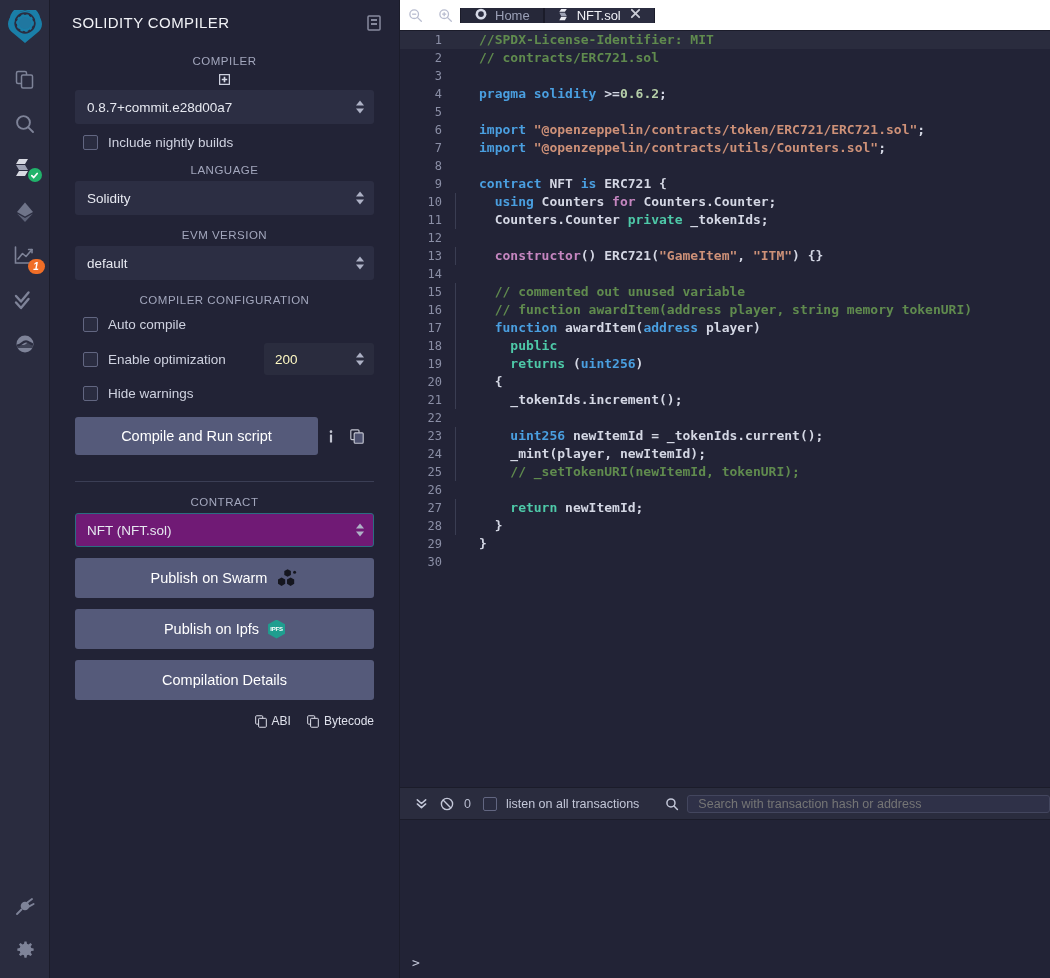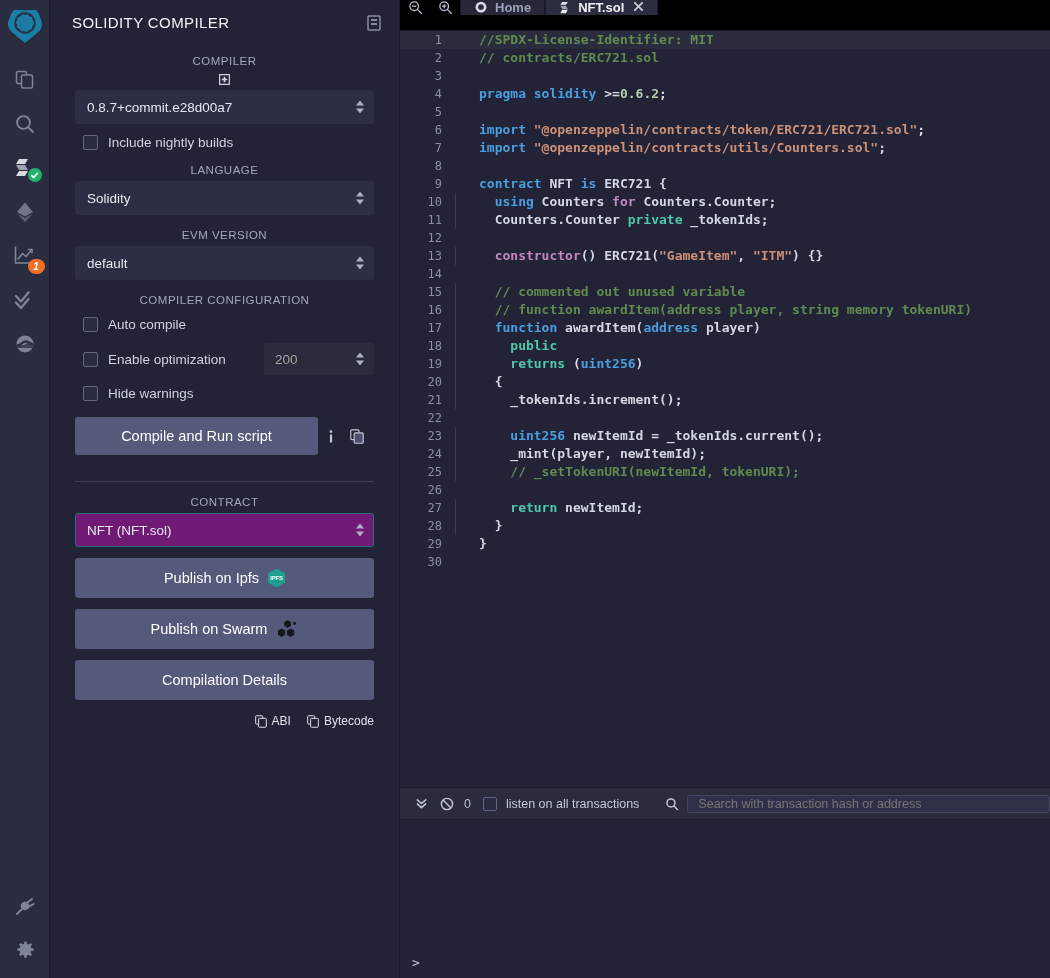--- a/index.html
+++ b/index.html
@@ -100,21 +100,21 @@
   .chk {
     width: 15px; height: 15px; border: 1px solid #626681; border-radius: 2px;
     background: #2a2c40; flex: 0 0 15px; cursor: pointer;
   }
   .runs-row { display: flex; align-items: center; justify-content: space-between; margin: 8px 0 11px 0; }
   .runs-left { display: flex; align-items: center; gap: 10px; margin-left: 8px; font-size: 13.5px; color: #cfd2e0; }
   .runs-box {
     position: relative; width: 110px; height: 32px;
     background: #2a2c3e; border-radius: 3px;
     display: flex; align-items: center; padding: 0 26px 0 11px;
-    color: #a3a3a3; font-size: 13.5px;
+    color: #fef9c3; font-size: 13.5px;
   }
 
   .btn-compile {
     width: 100%; height: 38px; margin-top: 16px;
     background: #0a6984; border: 1px solid #2e9cb8; border-radius: 3px;
     color: #fff; font-size: 14.5px;
     display: flex; align-items: center; justify-content: center; gap: 9px;
     cursor: pointer;
   }
   .run-row { display: flex; align-items: center; gap: 0; margin-top: 16px; }
@@ -147,23 +147,23 @@
     clip-path: polygon(50% 0%, 100% 25%, 100% 75%, 50% 100%, 0% 75%, 0% 25%);
     display: flex; align-items: center; justify-content: center;
     font-size: 6px; color: #fff; font-weight: bold; letter-spacing: -.2px;
   }
   .swarm-badge { display: flex; align-items: center; }
 
   
   .main { flex: 1; height: 978px; display: flex; flex-direction: column; background: #222336; min-width:0; }
 
   .tabbar {
-    height: 31px; background: #000000;
-    display: flex; align-items: flex-start;
-    border-bottom: 1px solid #1b1c2a; flex: 0 0 31px; font-weight: bold;
+    height: 31px; background: #ffffff;
+    display: flex; align-items: center;
+    border-bottom: 1px solid #1b1c2a; flex: 0 0 31px;
   }
   .tb-zoom {
     width: 30px; display: flex; align-items: center; justify-content: center;
     color: #b9bdd0; cursor: pointer;
   }
   .tab {
     display: flex; align-items: center; gap: 7px;
     padding: 0 13px; font-size: 13px; cursor: pointer;
     border-left: 1px solid #1b1c2a; border-right: 1px solid #1b1c2a;
   }
@@ -409,34 +409,34 @@
     <div class="sec-label">CONTRACT</div>
     <div class="select-wrap">
       <div class="fake-select highlight">NFT (NFT.sol)</div>
       <span class="spinner">
           <i class="spin-up"></i>
           <i class="spin-dn"></i>
         </span>
     </div>
 
     <div class="btn-publish">
-      <span>Publish on Ipfs</span>
-      <span class="ipfs-badge">IPFS</span>
-    </div>
-
-    <div class="btn-publish">
       <span>Publish on Swarm</span>
       <span class="swarm-badge">
         <svg width="22" height="20" viewBox="0 0 22 20">
           <path d="M11.6 1.2 l3.3 1.9 0 3.8 -3.3 1.9 -3.3-1.9 0-3.8 Z" fill="#15161f"></path>
           <path d="M5.6 9.5 l3.6 2.1 0 4.2 -3.6 2.1 -3.6-2.1 0-4.2 Z" fill="#15161f"></path>
           <path d="M14.6 9.5 l3.6 2.1 0 4.2 -3.6 2.1 -3.6-2.1 0-4.2 Z" fill="#15161f"></path>
           <circle cx="18.6" cy="4.2" r="1.5" fill="#15161f"></circle>
         </svg>
       </span>
+    </div>
+
+    <div class="btn-publish">
+      <span>Publish on Ipfs</span>
+      <span class="ipfs-badge">IPFS</span>
     </div>
 
     <div class="btn-publish">Compilation Details</div>
 
     <div class="copy-row">
       <div class="copy-item">
         <span style="display:flex">
           <svg width="12" height="13" viewBox="0 0 14 15" fill="none" stroke="#dfe1ec" stroke-width="1.15">
             <rect x="0.8" y="0.8" width="8.2" height="9.8" rx="1"></rect>
             <rect x="4.2" y="3.8" width="9" height="10.4" rx="1" fill="#222336"></rect>

